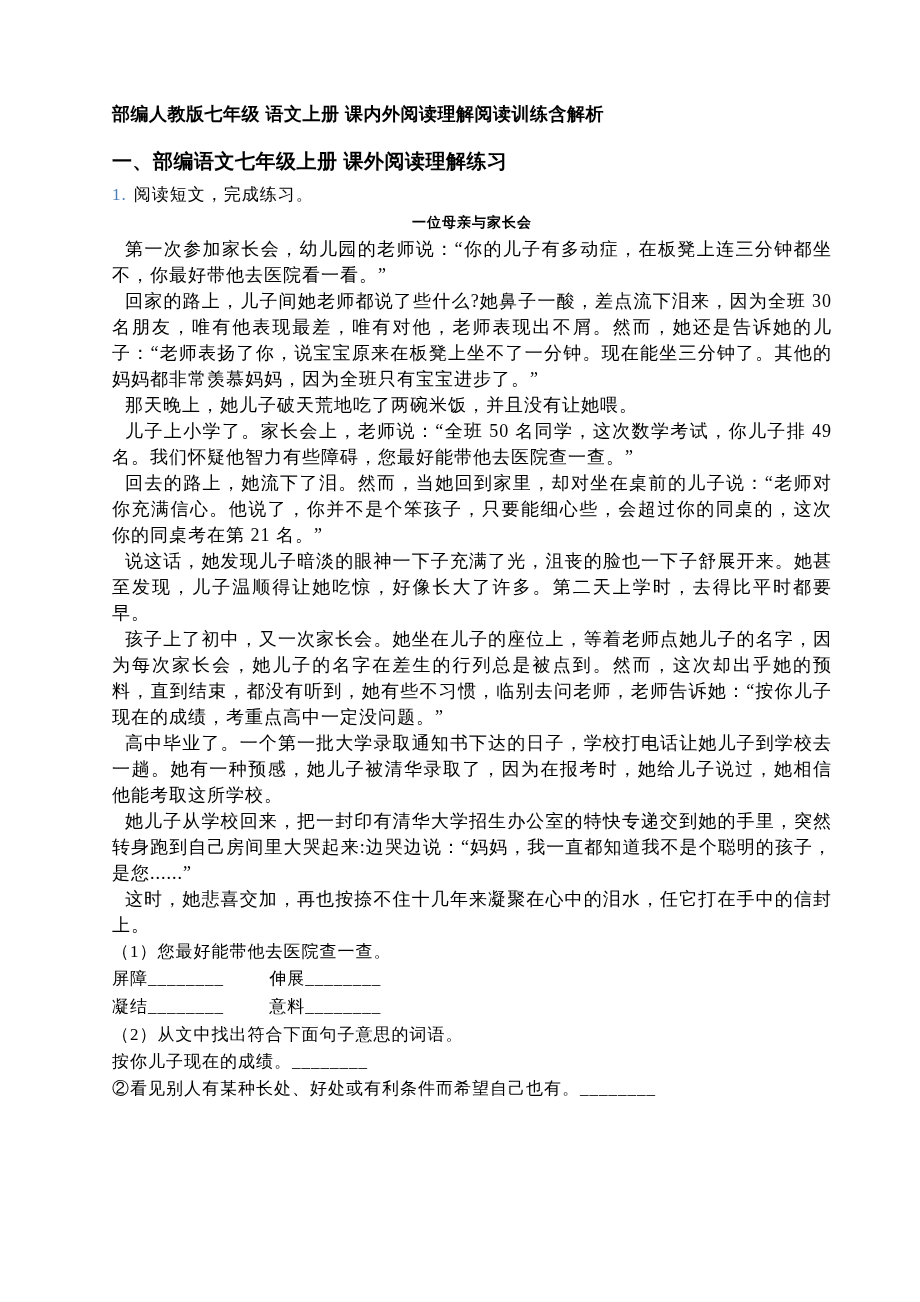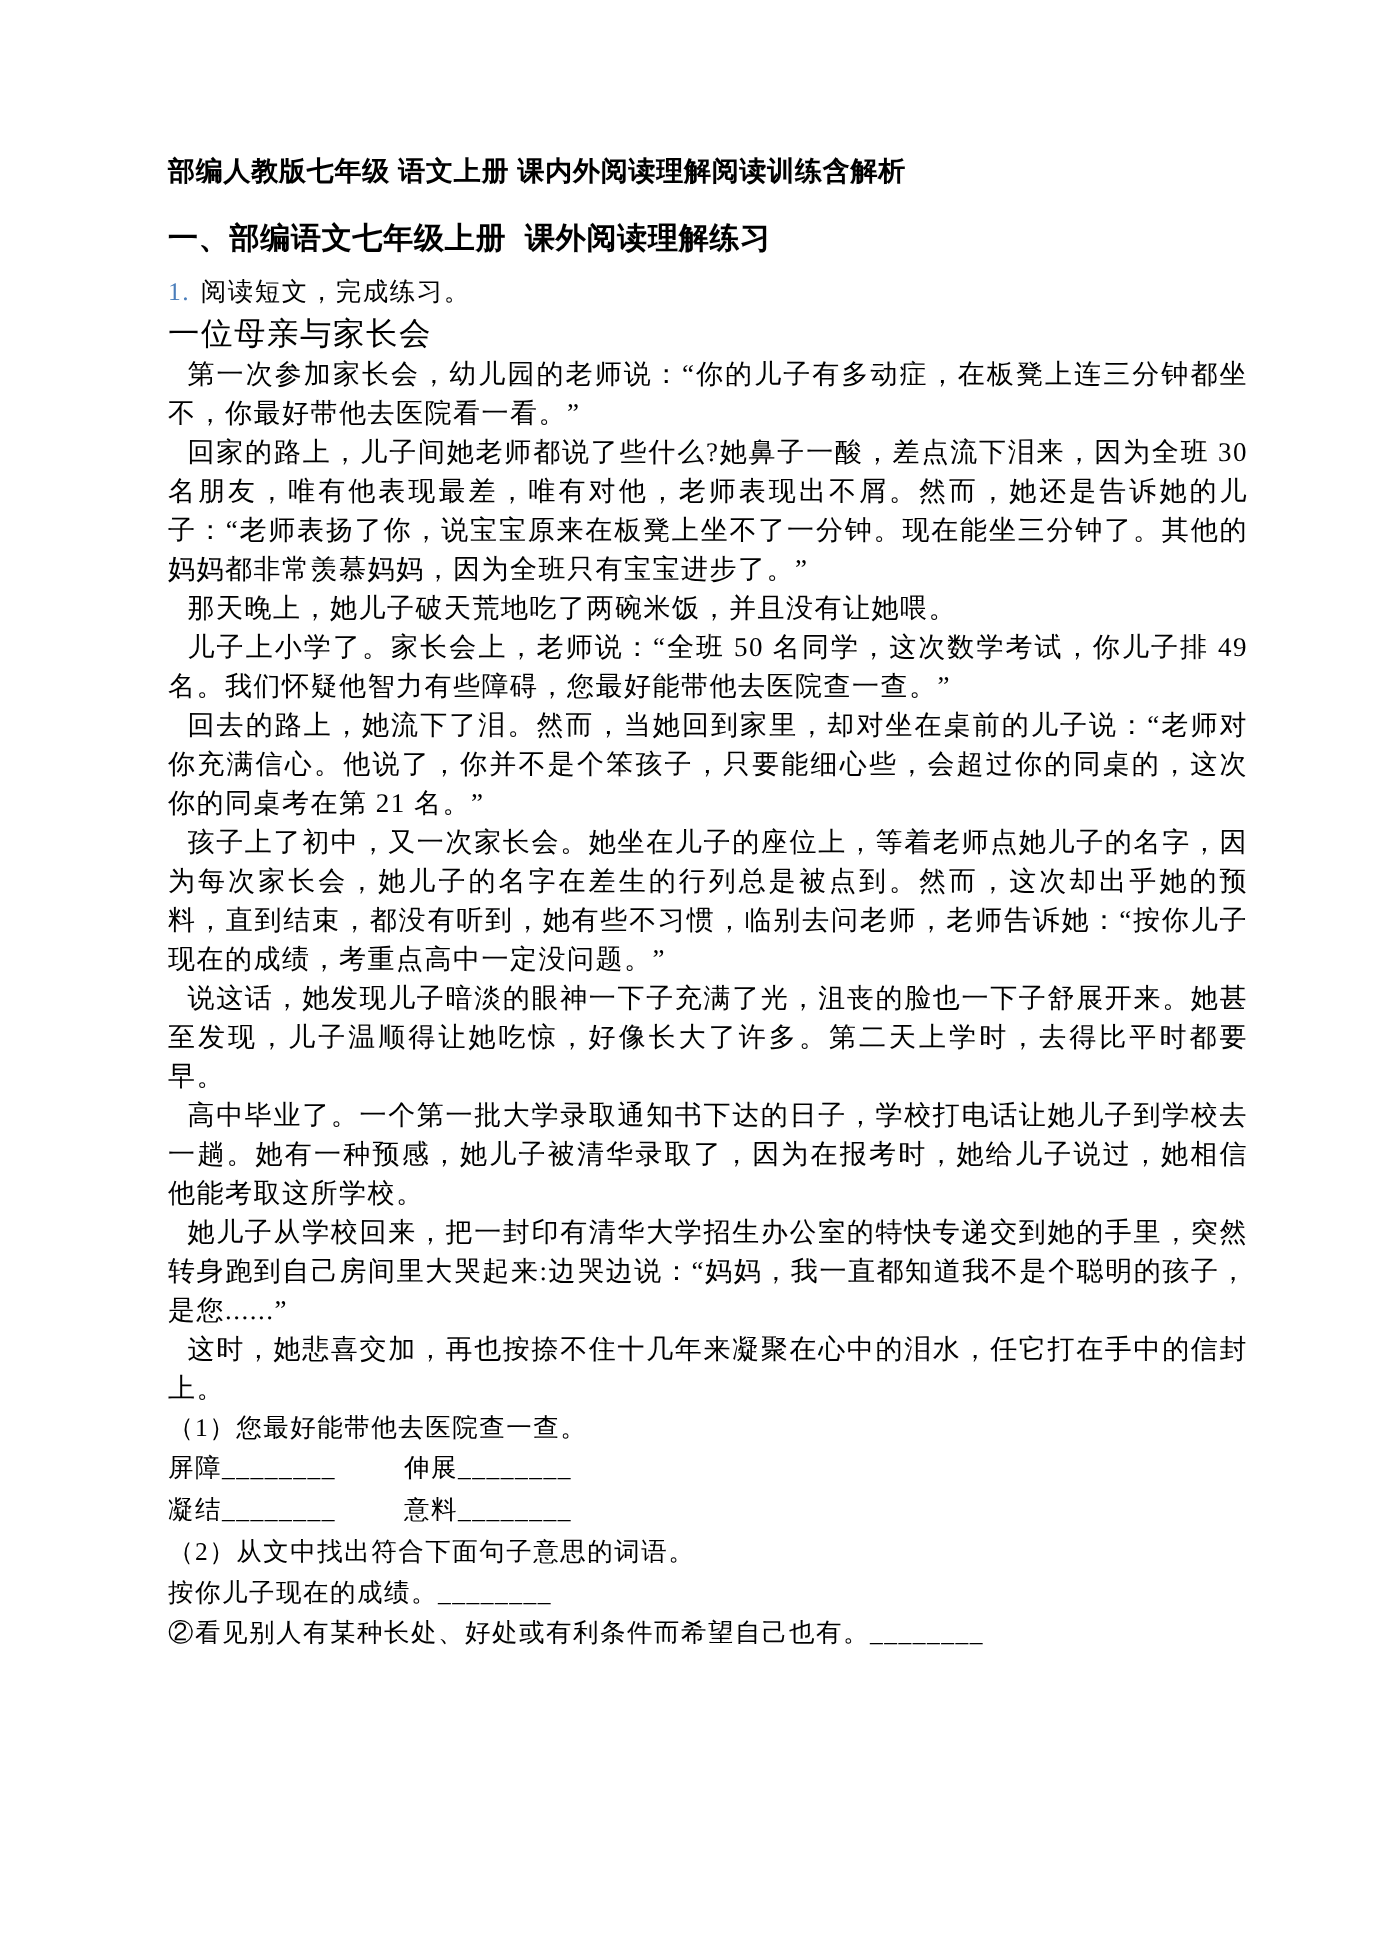--- a/index.html
+++ b/index.html
@@ -20,42 +20,44 @@
     overflow: hidden;
   }
   .doc-title {
     font-family: "Liberation Sans", "DejaVu Sans", sans-serif;
     font-size: 18px;
     font-weight: 700;
     letter-spacing: 0.5px;
     line-height: 24px;
   }
   .section-heading {
-    font-family: Liberation Mono, monospace;
+    font-family: Liberation Sans, sans-serif;
     font-size: 20px;
     font-weight: 700;
     letter-spacing: 0.5px;
     line-height: 26px;
     margin-top: 22px;
   }
   .exercise-intro {
     margin-top: 8px;
     font-size: 17px;
     line-height: 26px;
     letter-spacing: 1px;
   }
   .exercise-number {
     color: var(--accent-blue, #4a7ebb);
     margin-right: 7px;
   }
   .passage-title {
-    font-size: 21px;
+    text-align: center;
+    font-size: 14px;
     line-height: 27px;
     letter-spacing: 1px;
     margin-top: 1px;
+    font-weight: bold;
   }
   .para {
     margin: 0;
     font-size: 18px;
     line-height: 26px;
     letter-spacing: 1px;
     text-align: justify;
     text-indent: 13px;
   }
   .q-line {
@@ -87,22 +89,22 @@
   </div>
 
   <div class="passage-title">一位母亲与家长会</div>
 
   <div>
     <p class="para">第一次参加家长会，幼儿园的老师说：“你的儿子有多动症，在板凳上连三分钟都坐不，你最好带他去医院看一看。”</p>
     <p class="para">回家的路上，儿子间她老师都说了些什么?她鼻子一酸，差点流下泪来，因为全班 30 名朋友，唯有他表现最差，唯有对他，老师表现出不屑。然而，她还是告诉她的儿子：“老师表扬了你，说宝宝原来在板凳上坐不了一分钟。现在能坐三分钟了。其他的妈妈都非常羡慕妈妈，因为全班只有宝宝进步了。”</p>
     <p class="para">那天晚上，她儿子破天荒地吃了两碗米饭，并且没有让她喂。</p>
     <p class="para">儿子上小学了。家长会上，老师说：“全班 50 名同学，这次数学考试，你儿子排 49 名。我们怀疑他智力有些障碍，您最好能带他去医院查一查。”</p>
     <p class="para">回去的路上，她流下了泪。然而，当她回到家里，却对坐在桌前的儿子说：“老师对你充满信心。他说了，你并不是个笨孩子，只要能细心些，会超过你的同桌的，这次你的同桌考在第 21 名。”</p>
+    <p class="para">说这话，她发现儿子暗淡的眼神一下子充满了光，沮丧的脸也一下子舒展开来。她甚至发现，儿子温顺得让她吃惊，好像长大了许多。第二天上学时，去得比平时都要早。</p>
     <p class="para">孩子上了初中，又一次家长会。她坐在儿子的座位上，等着老师点她儿子的名字，因为每次家长会，她儿子的名字在差生的行列总是被点到。然而，这次却出乎她的预料，直到结束，都没有听到，她有些不习惯，临别去问老师，老师告诉她：“按你儿子现在的成绩，考重点高中一定没问题。”</p>
-    <p class="para">说这话，她发现儿子暗淡的眼神一下子充满了光，沮丧的脸也一下子舒展开来。她甚至发现，儿子温顺得让她吃惊，好像长大了许多。第二天上学时，去得比平时都要早。</p>
     <p class="para">高中毕业了。一个第一批大学录取通知书下达的日子，学校打电话让她儿子到学校去一趟。她有一种预感，她儿子被清华录取了，因为在报考时，她给儿子说过，她相信他能考取这所学校。</p>
     <p class="para">她儿子从学校回来，把一封印有清华大学招生办公室的特快专递交到她的手里，突然转身跑到自己房间里大哭起来:边哭边说：“妈妈，我一直都知道我不是个聪明的孩子，是您......”</p>
     <p class="para">这时，她悲喜交加，再也按捺不住十几年来凝聚在心中的泪水，任它打在手中的信封上。</p>
   </div>
 
   <div>
 
     <p class="q-line">
       <span>（1）</span><span>您最好能带他去医院查一查。</span>
     </p>

